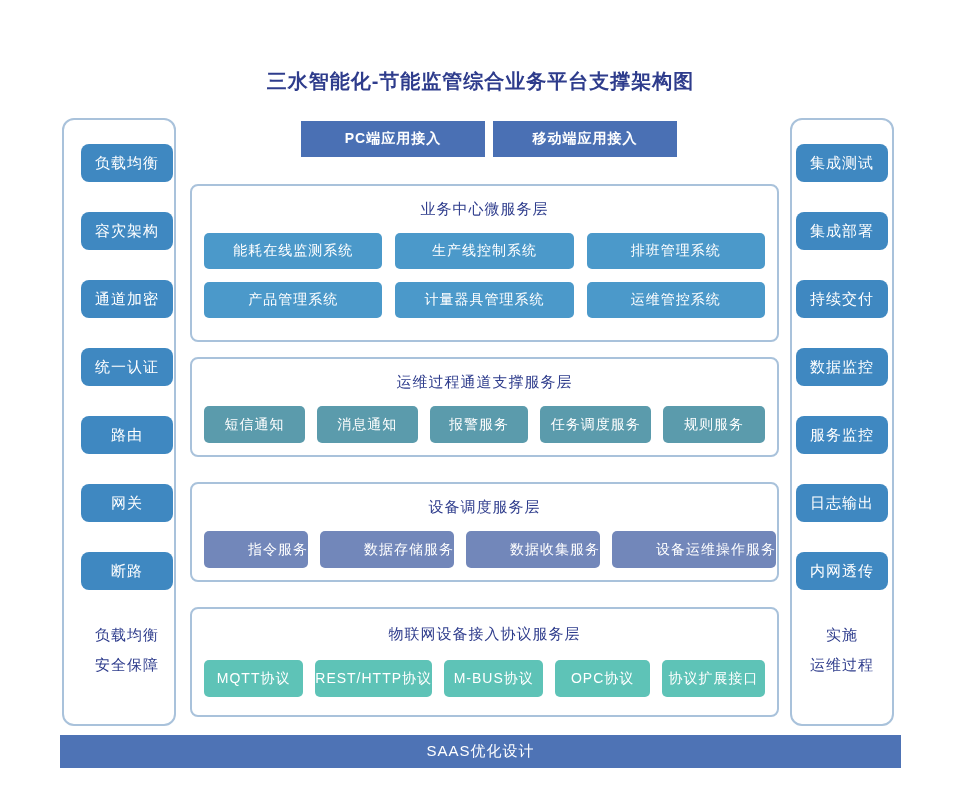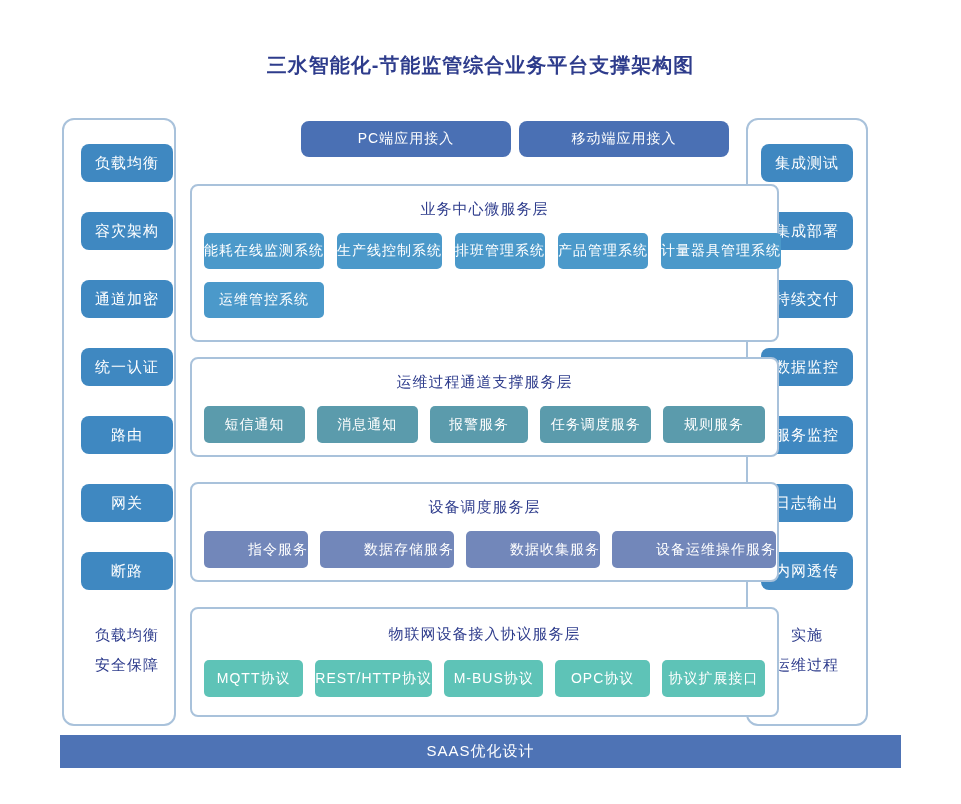--- a/index.html
+++ b/index.html
@@ -16,32 +16,32 @@
   }
   *{margin:0;padding:0;box-sizing:border-box;}
   html,body{background:#ffffff;}
   body{
     font-family:"Liberation Sans","DejaVu Sans",sans-serif;
     width:961px;height:804px;position:relative;overflow:hidden;
   }
   .page{position:absolute;inset:0;width:961px;height:804px;background:#fff;}
 
   .title{
-    position:absolute;top:52px;left:0;width:100%;
+    position:absolute;top:68px;left:0;width:100%;
     text-align:center;font-size:20px;font-weight:bold;
     color:var(--title-text);letter-spacing:1px;
   }
 
   
   .side-panel{
     position:absolute;top:118px;height:608px;
     border:2px solid var(--panel-border);border-radius:12px;background:#fff;
   }
   .side-panel.left{left:62px;width:114px;padding-left:16px;}
-  .side-panel.right{left:746px;width:122px;}
+  .side-panel.right{left:790px;width:104px;}
   .side-buttons{
     display:flex;flex-direction:column;gap:30px;
     padding-top:24px;align-items:center;
   }
   .side-btn{
     width:92px;height:38px;border-radius:8px;
     background:var(--sidebar-button);color:var(--button-text);
     font-size:15px;display:flex;align-items:center;justify-content:center;
     letter-spacing:1px;
   }
@@ -49,44 +49,45 @@
     margin-top:30px;text-align:center;color:var(--title-text);
     font-size:15px;line-height:30px;letter-spacing:1px;
   }
 
   
   .top-buttons{
     position:absolute;left:301px;top:121px;height:36px;
     display:flex;gap:8px;
   }
   .app-btn{
-    width:210px;height:36px;border-radius:8px;
+    width:184px;height:36px;border-radius:0;
     background:var(--app-button);color:var(--button-text);
     font-size:14px;display:flex;align-items:center;justify-content:center;
     letter-spacing:1px;
+    font-weight:bold;
   }
 
   
   .layers{position:absolute;left:190px;top:184px;width:589px;}
   .layer{
     border:2px solid var(--panel-border);border-radius:8px;background:#fff;
     padding:14px 12px 0 12px;
   }
   .layer-title{
     text-align:center;color:var(--title-text);font-size:15px;
     margin-bottom:14px;letter-spacing:1px;
   }
   .layer-buttons{display:grid;column-gap:13px;row-gap:13px;}
   .layer-btn{
     height:36px;border-radius:5px;color:var(--button-text);font-size:14px;
     display:flex;align-items:center;justify-content:center;letter-spacing:1px;
     white-space:nowrap;
   }
   .layer-0{height:158px;margin-bottom:15px;}
-  .layer-0 .layer-buttons{grid-template-columns:repeat(5,1fr);}
+  .layer-0 .layer-buttons{grid-template-columns:repeat(3,1fr);}
   .layer-0 .layer-btn{background:var(--business-button);}
   .layer-1{height:100px;margin-bottom:25px;}
   .layer-1 .layer-buttons{grid-template-columns:100fr 100fr 98fr 110fr 101fr;column-gap:12px;}
   .layer-1 .layer-btn{background:var(--channel-button);height:37px;}
   .layer-2{height:100px;margin-bottom:25px;}
   .layer-2 .layer-buttons{grid-template-columns:99fr 108fr 104fr 219fr;column-gap:12px;}
   .layer-2 .layer-btn{background:var(--dispatch-button);height:37px;padding-left:44px;}
   .layer-3{height:110px;padding-top:16px;}
   .layer-3 .layer-title{margin-bottom:16px;}
   .layer-3 .layer-buttons{grid-template-columns:103fr 108fr 103fr 98fr 107fr;column-gap:12px;}

